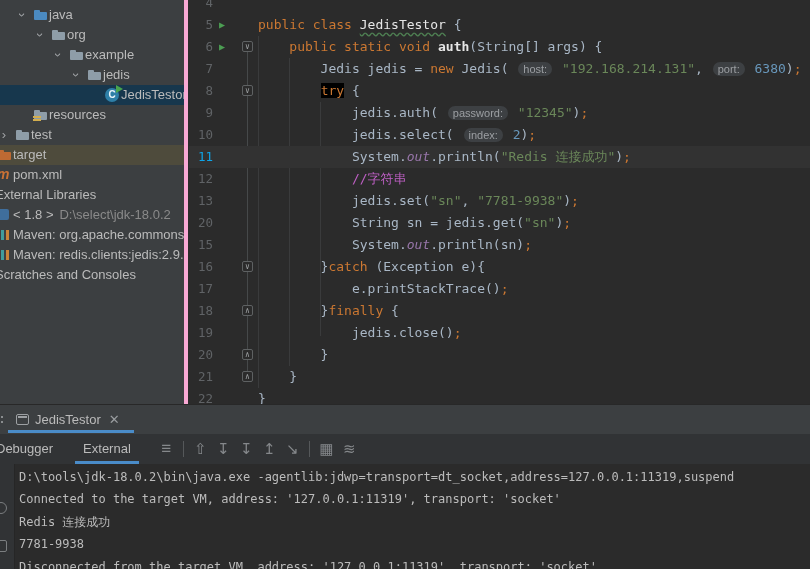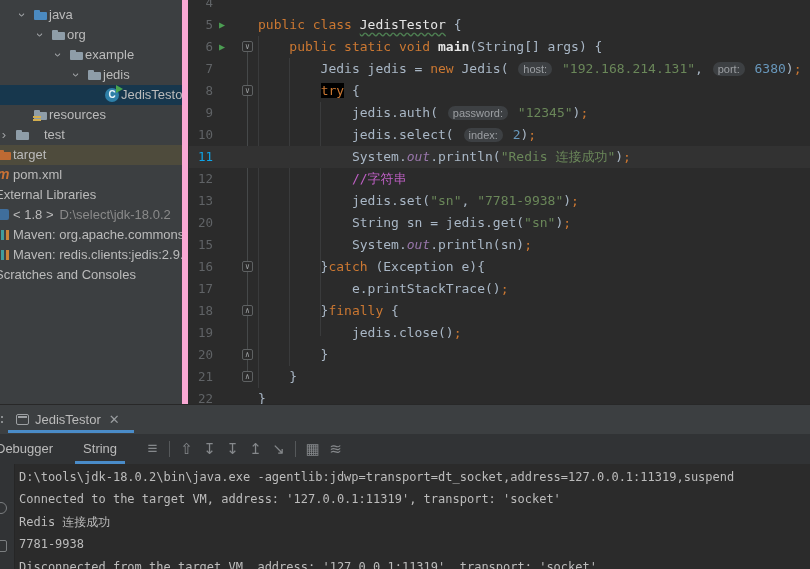--- a/index.html
+++ b/index.html
@@ -1,21 +1,21 @@
 <!DOCTYPE html>
 <html><head>
 <meta charset="utf-8">
 <style>
   html,body{margin:0;padding:0;background:#1e1e1e;}
   .app{position:relative;width:810px;height:569px;background:#2B2B2B;overflow:hidden;
        font-family:"Liberation Sans",sans-serif;-webkit-font-smoothing:antialiased;}
 
   
   .project{position:absolute;left:0;top:0;width:188px;height:404px;background:#3C3F41;
-           overflow:hidden;border-right:6px solid #f9a8d4;padding-top:5px;box-sizing:border-box;}
+           overflow:hidden;border-right:4px solid #f9a8d4;padding-top:5px;box-sizing:border-box;}
   .trow{position:relative;height:20px;line-height:20px;font-size:13px;color:#BBBBBB;cursor:pointer;}
   .trow.sel{background:#17374D;}
   .trow.hov{background:#4E4B3C;}
   .chev{position:absolute;top:0;width:12px;height:20px;color:#9FA2A5;font-size:13px;text-align:center;}
   .chev.exp{transform:rotate(90deg);}
   .ticon{position:absolute;top:2px;width:16px;height:16px;}
   .f-body{position:absolute;left:1px;top:5px;width:13px;height:8px;border-radius:1px;background:var(--fc,#9AA7B1);}
   .f-tab{position:absolute;left:1px;top:3px;width:6px;height:3px;border-radius:1px 1px 0 0;background:var(--fc,#9AA7B1);}
   .i-folder{--fc:#8E9DA8;} .i-foldersrc{--fc:#4B8AC0;} .i-package{--fc:#8E9DA8;} .i-folderexc{--fc:#BE6A33;}
   .i-folderres{--fc:#8E9DA8;}
@@ -128,21 +128,21 @@
           <span class="f-lines"></span>
         </span>
         <span class="tin" style="left: 49px;"><span class="tlabel">resources</span></span>
       </div>
       <div class="trow">
         <span class="chev" style="left: -2px;">›</span>
         <span class="ticon i-folder" style="left: 15px;">
           <span class="f-tab"></span>
           <span class="f-body"></span>
         </span>
-        <span class="tin" style="left: 31px; margin-left: 13px;"><span class="tlabel">test</span></span>
+        <span class="tin" style="left: 31px;"><span class="tlabel">test</span></span>
       </div>
       <div class="trow hov">
         <span class="ticon i-folderexc" style="left: -3px;">
           <span class="f-tab"></span>
           <span class="f-body"></span>
         </span>
         <span class="tin" style="left: 13px;"><span class="tlabel">target</span></span>
       </div>
       <div class="trow">
         <span class="ticon i-mvnfile" style="left: -3px;">m</span>
@@ -169,21 +169,21 @@
     </div>
 
   <div class="editor">
     <div class="elines" id="elines">
       <div class="guide" style="left:69px;top:44px;height:352px;"></div>
       <div class="guide" style="left:100px;top:66px;height:308px;"></div>
       <div class="guide" style="left:131px;top:110px;height:234px;"></div>
       <div class="guide" style="left:58px;top:55px;height:330px;background:#46494A;"></div>
     <div class="eline"><span class="lnum">4</span><span class="lcode"></span></div>
         <div class="eline"><span class="lnum">5</span><span class="lrun">▶</span><span class="lcode"><span class="tk-kw">public class </span><span class="tk-cls">JedisTestor</span><span class="tk-pl"> {</span></span></div>
-        <div class="eline"><span class="lnum">6</span><span class="lrun">▶</span><span class="lfold">∨</span><span class="lcode"><span class="tk-pl">    </span><span class="tk-kw">public static void </span><span class="tk-mn">main</span><span class="tk-pl">(String[] args) {</span></span></div>
+        <div class="eline"><span class="lnum">6</span><span class="lrun">▶</span><span class="lfold">∨</span><span class="lcode"><span class="tk-pl">    </span><span class="tk-kw">public static void </span><span class="tk-mn">auth</span><span class="tk-pl">(String[] args) {</span></span></div>
         <div class="eline"><span class="lnum">7</span><span class="lcode"><span class="tk-pl">        Jedis jedis = </span><span class="tk-kw">new </span><span class="tk-pl">Jedis( </span><span class="tk-hint">host:</span><span class="tk-str"> "192.168.214.131"</span><span class="tk-pl">, </span><span class="tk-hint">port:</span><span class="tk-nm"> 6380</span><span class="tk-pl">)</span><span class="tk-sm">;</span></span></div>
         <div class="eline"><span class="lnum">8</span><span class="lfold">∨</span><span class="lcode"><span class="tk-pl">        </span><span class="tk-try">try</span><span class="tk-pl"> {</span></span></div>
         <div class="eline"><span class="lnum">9</span><span class="lcode"><span class="tk-pl">            jedis.auth( </span><span class="tk-hint">password:</span><span class="tk-str"> "12345"</span><span class="tk-pl">)</span><span class="tk-sm">;</span></span></div>
         <div class="eline"><span class="lnum">10</span><span class="lcode"><span class="tk-pl">            jedis.select( </span><span class="tk-hint">index:</span><span class="tk-nm"> 2</span><span class="tk-pl">)</span><span class="tk-sm">;</span></span></div>
         <div class="eline cur"><span class="lnum">11</span><span class="lcode"><span class="tk-pl">            System.</span><span class="tk-fld">out</span><span class="tk-pl">.println(</span><span class="tk-str">"Redis 连接成功"</span><span class="tk-pl">)</span><span class="tk-sm">;</span></span></div>
         <div class="eline"><span class="lnum">12</span><span class="lcode"><span class="tk-pl">            </span><span class="tk-cmt">//字符串</span></span></div>
         <div class="eline"><span class="lnum">13</span><span class="lcode"><span class="tk-pl">            jedis.set(</span><span class="tk-str">"sn"</span><span class="tk-pl">, </span><span class="tk-str">"7781-9938"</span><span class="tk-pl">)</span><span class="tk-sm">;</span></span></div>
         <div class="eline"><span class="lnum">20</span><span class="lcode"><span class="tk-pl">            String sn = jedis.get(</span><span class="tk-str">"sn"</span><span class="tk-pl">)</span><span class="tk-sm">;</span></span></div>
         <div class="eline"><span class="lnum">15</span><span class="lcode"><span class="tk-pl">            System.</span><span class="tk-fld">out</span><span class="tk-pl">.println(sn)</span><span class="tk-sm">;</span></span></div>
         <div class="eline"><span class="lnum">16</span><span class="lfold">∨</span><span class="lcode"><span class="tk-pl">        }</span><span class="tk-kw">catch</span><span class="tk-pl"> (Exception e){</span></span></div>
@@ -201,21 +201,21 @@
       <span class="fragdots"></span>
       <div class="dtab">
         <span class="tabicon"></span>
         <span>JedisTestor</span>
         <span class="closex">✕</span>
       </div>
       <div class="dtab-underline"></div>
     </div>
     <div class="toolrow" id="toolrow">
       <div class="ttab first">Debugger</div>
-      <div class="ttab sel">String</div>
+      <div class="ttab sel">External</div>
     <div class="tbtn big">≡</div>
         <div class="tdiv"></div>
         <div class="tbtn">⇧</div>
         <div class="tbtn">↧</div>
         <div class="tbtn">↧</div>
         <div class="tbtn">↥</div>
         <div class="tbtn">↘</div>
         <div class="tdiv"></div>
         <div class="tbtn">▦</div>
         <div class="tbtn">≋</div>

